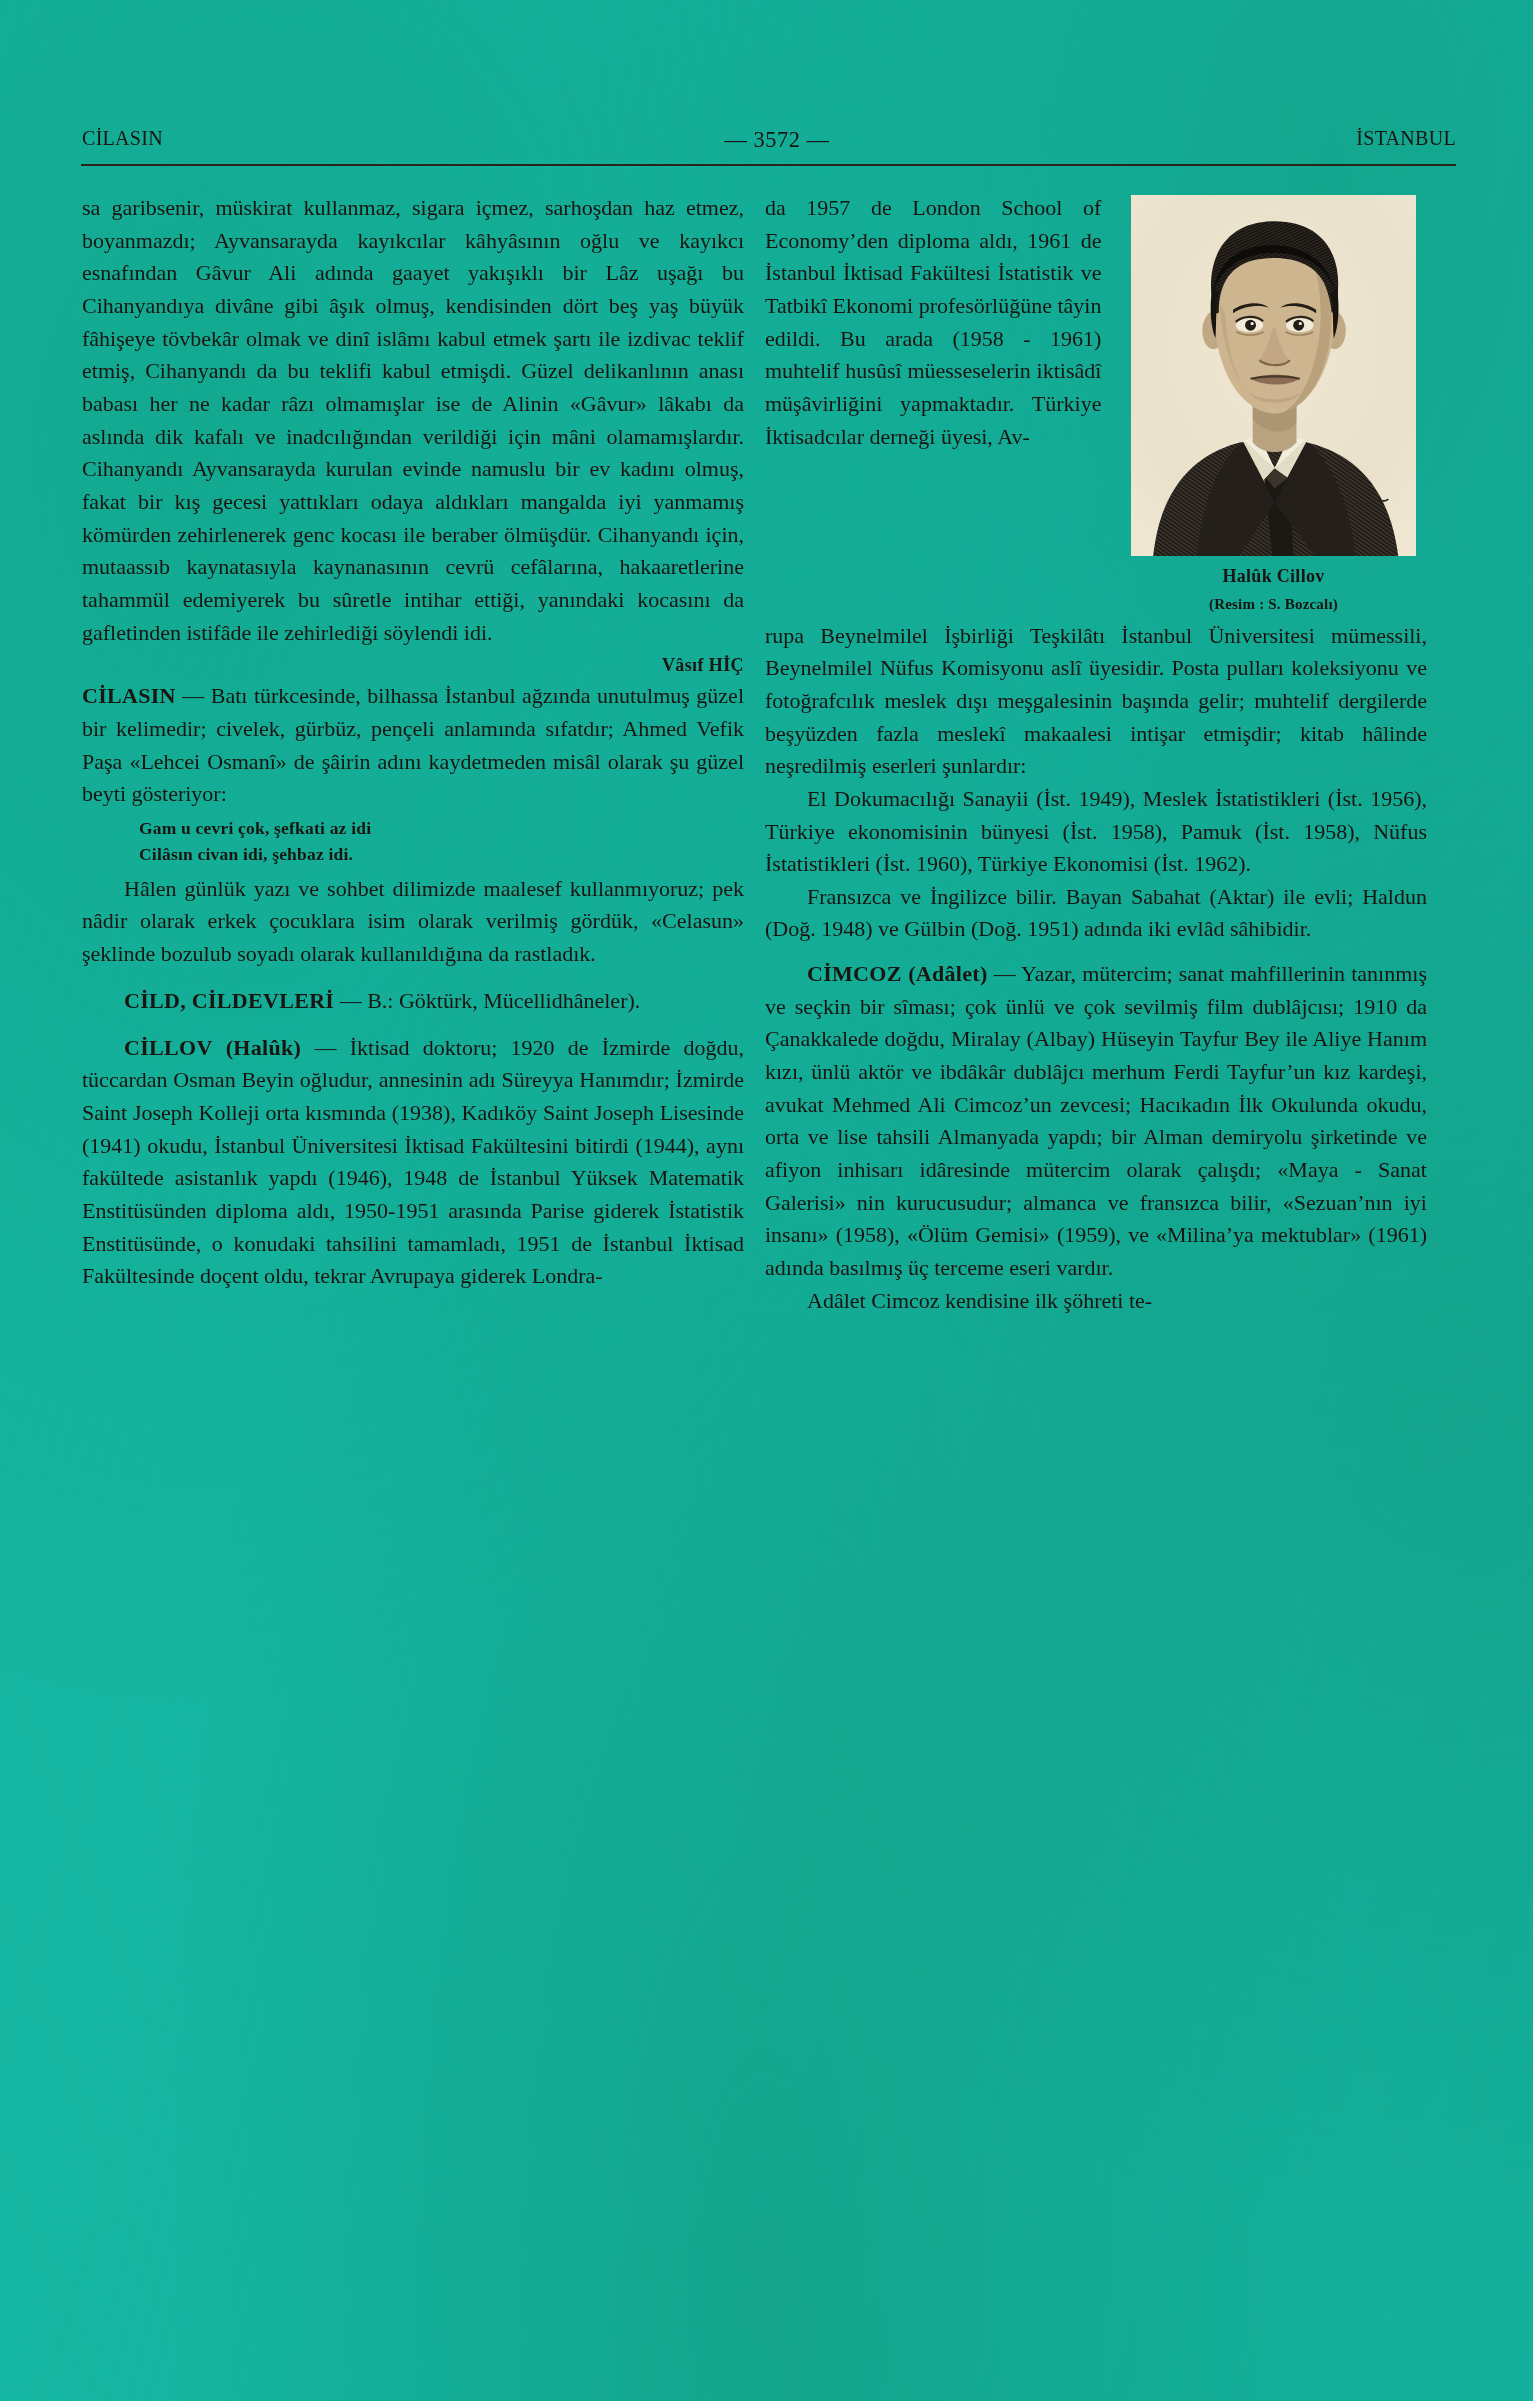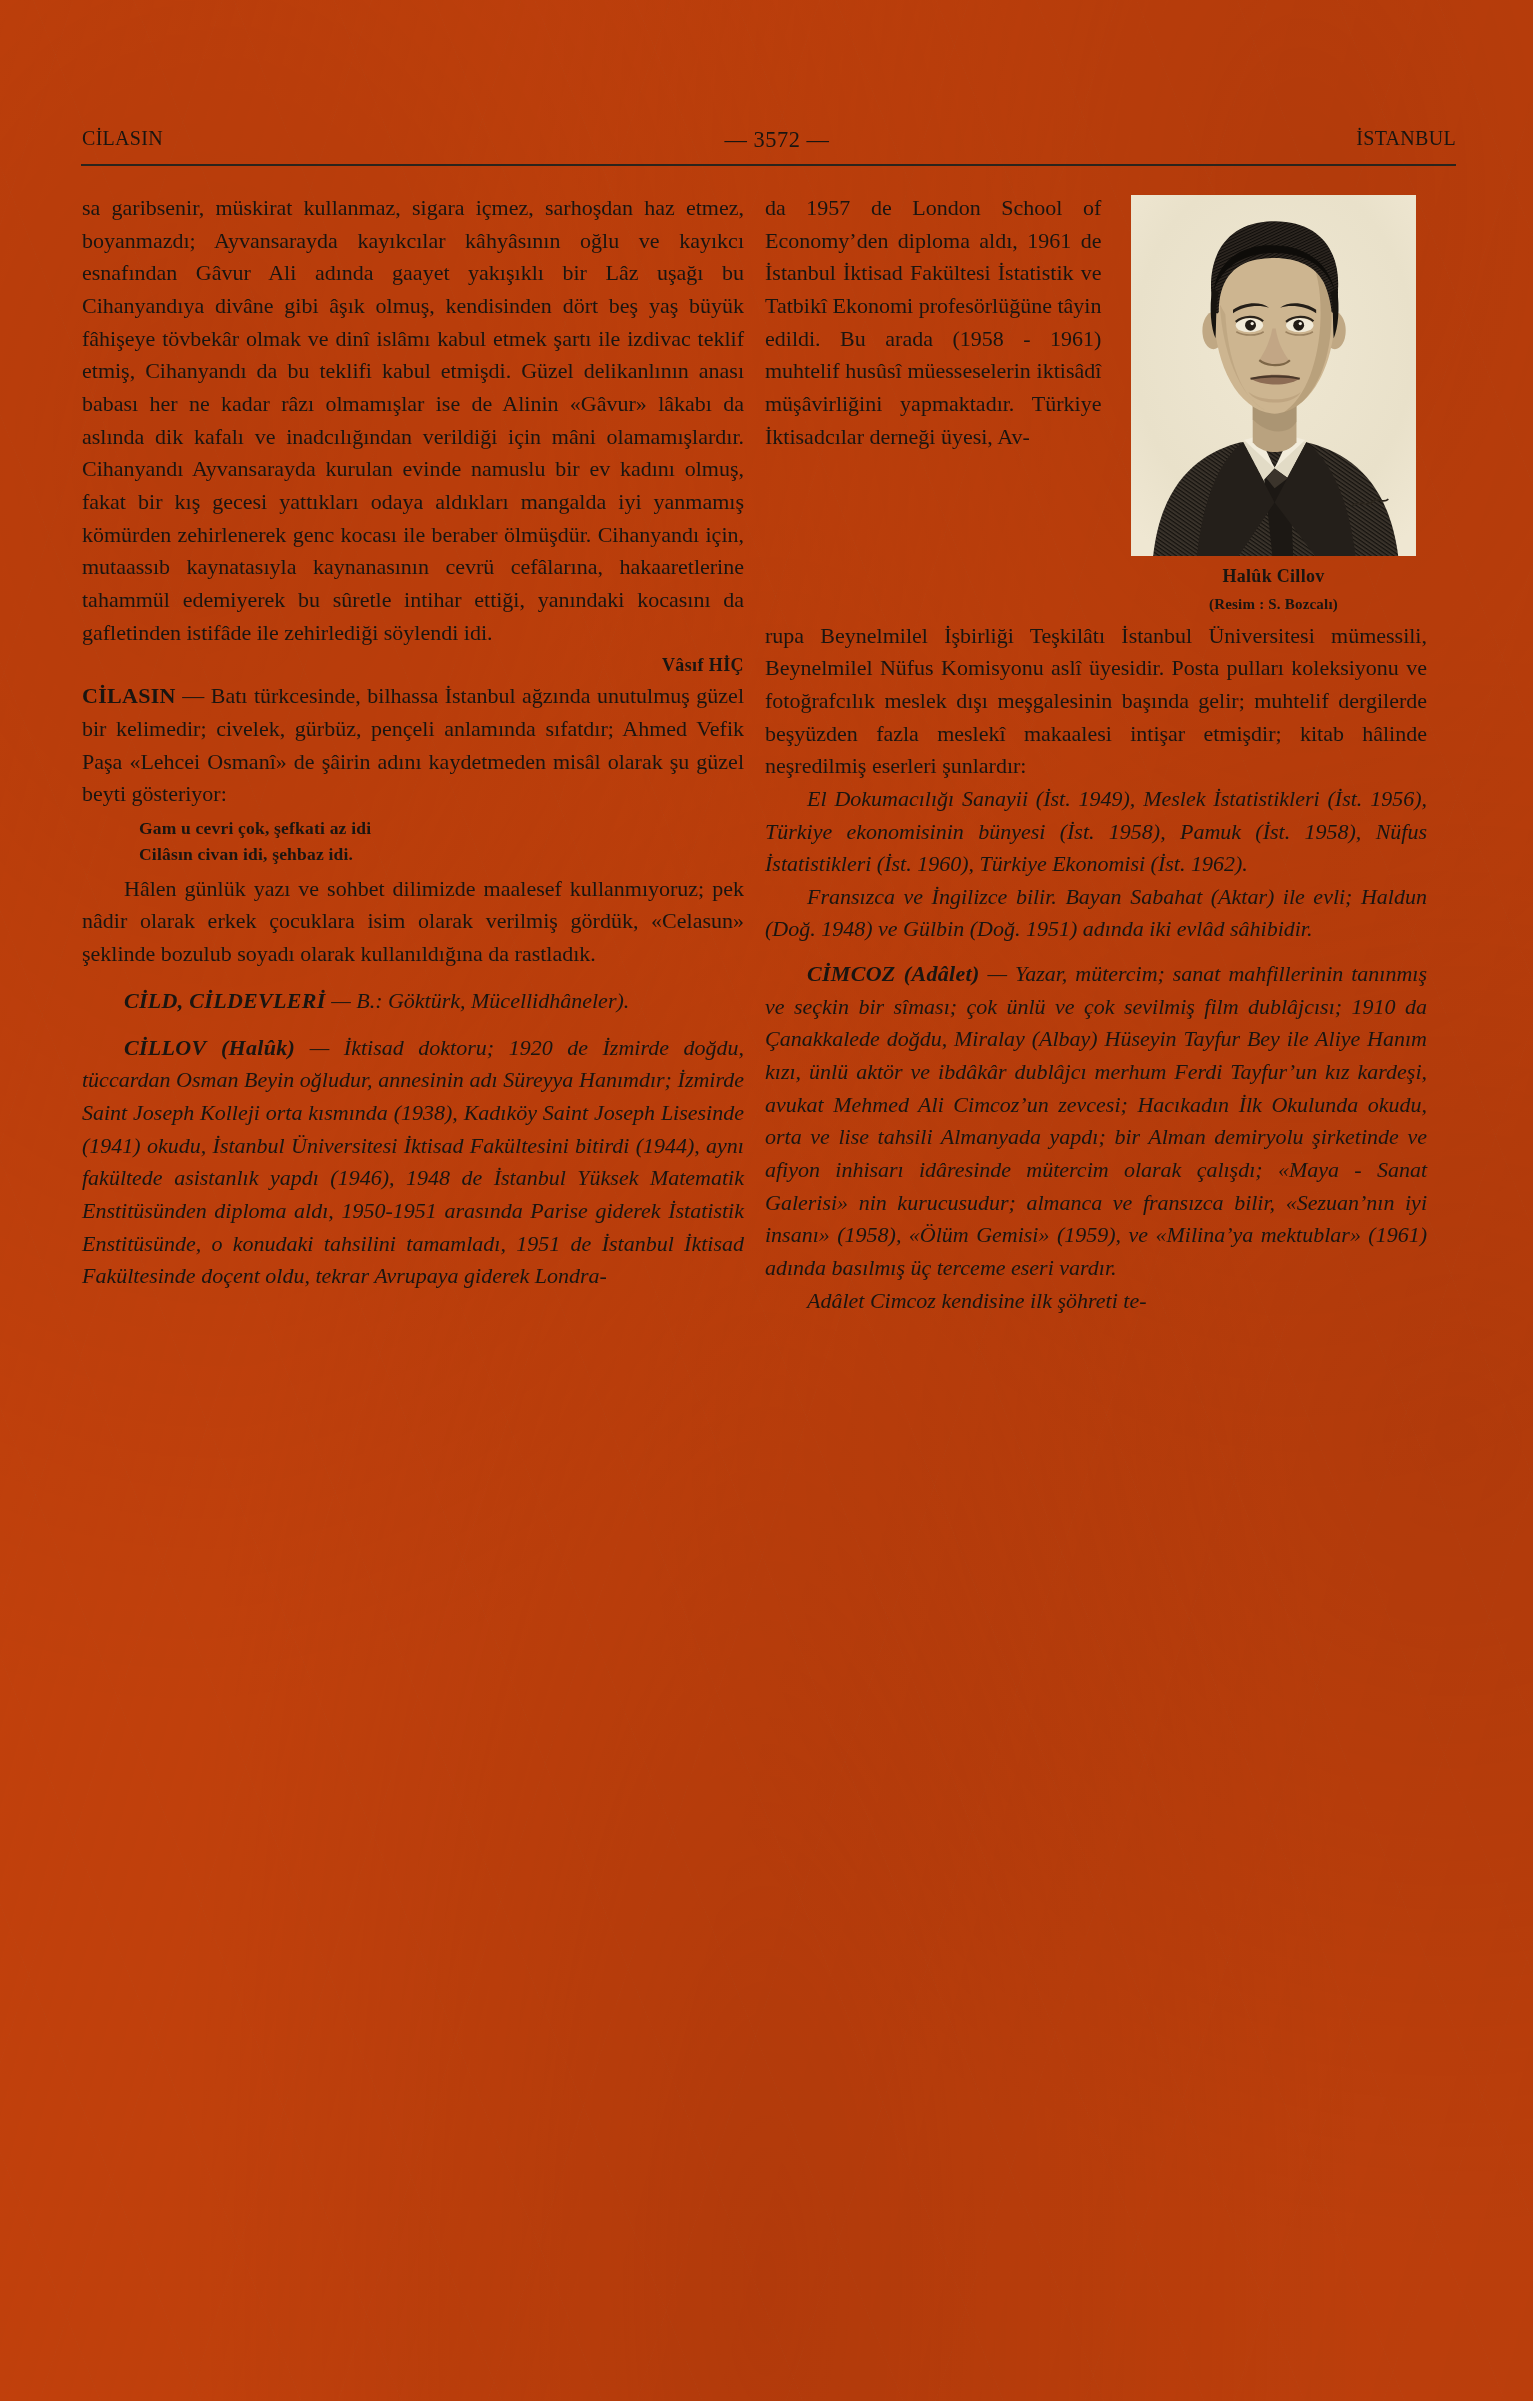--- a/index.html
+++ b/index.html
@@ -4,21 +4,21 @@
 <style>
   html, body {
     margin: 0;
     padding: 0;
     background: #b9b09c;
   }
   .page {
     position: relative;
     width: 1533px;
     height: 2401px;
-    background: #c2410c;
+    background: #14b8a6;
     box-sizing: border-box;
     font-family: "Liberation Serif", serif;
     color: #1a1510;
     overflow: hidden;
   }
   
   .page::before {
     content: "";
     position: absolute;
     inset: 0;
@@ -101,21 +101,20 @@
     hyphens: manual;
   }
   .col p {
     margin: 0;
   }
   .col p.indent {
     text-indent: 42px;
   }
   .col p + p {
     margin-top: 0px;
-    font-style: italic;
   }
   .entry-head {
     font-weight: bold;
     letter-spacing: 0.3px;
   }
   .sig {
     text-align: right;
     font-weight: bold;
     font-size: 18px;
     letter-spacing: 0.4px;

